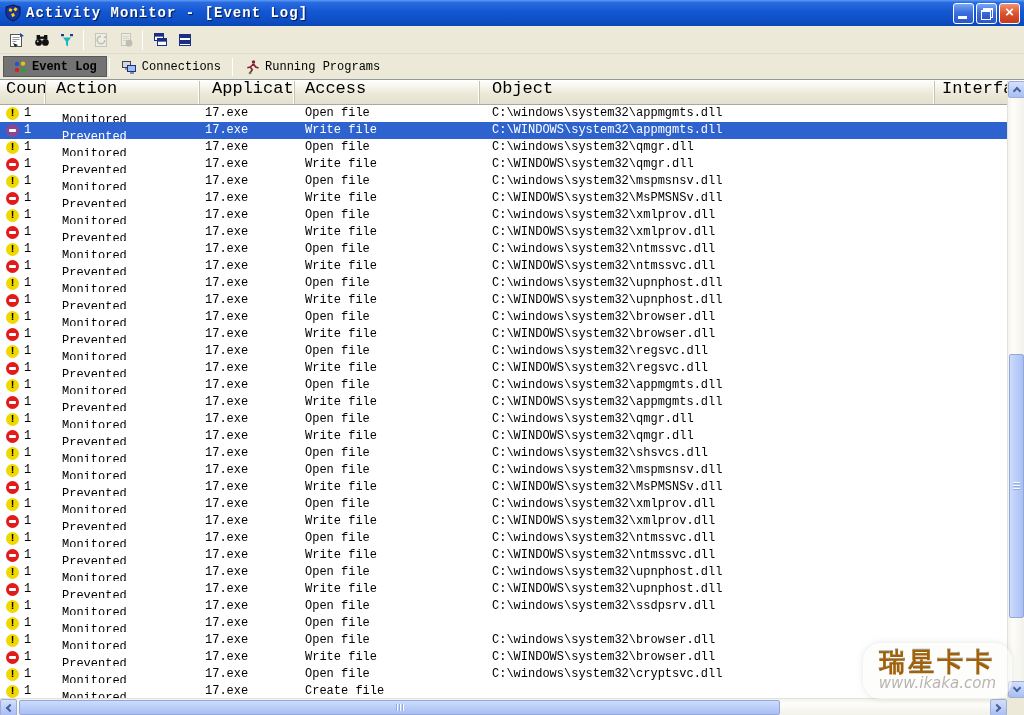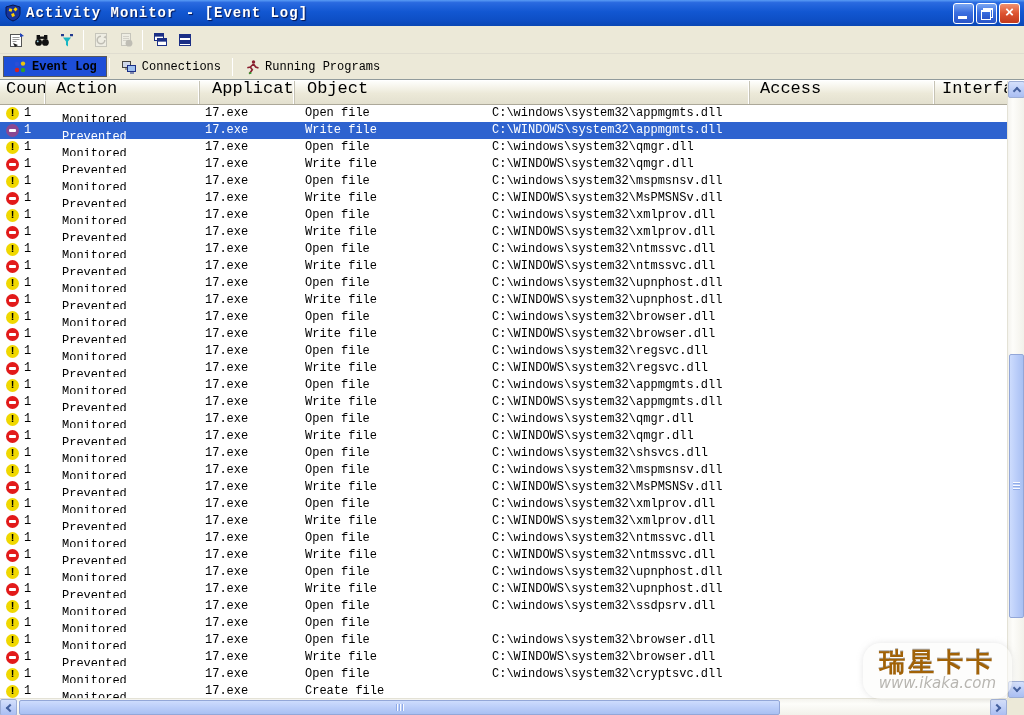--- a/index.html
+++ b/index.html
@@ -30,21 +30,21 @@
     border-bottom:1px solid #e0ddd0; }
   .tbtn { width:25px; height:24px; display:flex; align-items:center; justify-content:center;
     border:1px solid transparent; cursor:pointer; }
   .tbtn.disabled { opacity:.45; filter:grayscale(1); cursor:default; }
   .tsep { width:1px; height:20px; background:#a9a697; border-right:1px solid #fff; margin:0 4px; }
 
   
   .tabbar { height:25px; display:flex; align-items:center; padding-left:3px; background:#ECE9D8; }
   .tab { display:flex; align-items:center; gap:5px; height:21px; padding:0 9px;
     font-size:12px; color:#000; cursor:pointer; white-space:nowrap; }
-  .tab.active { border:1px solid #58585a; font-weight:bold; background:#1d4ed8; }
+  .tab.active { border:1px solid #58585a; font-weight:bold; background:#737373; }
   .tabsep { width:1px; height:18px; background:#8b8878; border-right:1px solid #fff; margin:0 2px; }
 
   
   .content { position:absolute; left:0; top:79px; right:0; bottom:0; border-top:1px solid #919b9c; background:#fff; }
   .grid { position:absolute; left:0; top:1px; right:17px; bottom:17px; overflow:hidden; }
   .grid-header { display:flex; height:24px; background:linear-gradient(180deg,#fefefc 0%,#ece9d8 55%,#e3e0cf 100%);
     border-bottom:1px solid #aca899; font-size:17px; color:#000; }
   .hcell { border-right:1px solid #c6c3b5; box-shadow:inset -1px 0 0 #fff; line-height:16px;
     white-space:nowrap; overflow:hidden; }
   .h-count{width:46px; padding-left:6px;} .h-action{width:154px; padding-left:10px;font-family:Liberation Mono, monospace;}
@@ -219,22 +219,22 @@
       <span>Running Programs</span>
     </div>
   </div>
 
   <div class="content">
     <div class="grid">
       <div class="grid-header">
         <div class="hcell h-count">Count</div>
         <div class="hcell h-action">Action</div>
         <div class="hcell h-app">Application</div>
+        <div class="hcell h-access">Access</div>
         <div class="hcell h-object">Object</div>
-        <div class="hcell h-access">Access</div>
         <div class="hcell h-iface">Interface</div>
       </div>
       <div class="rows">
           <div class="row">
             <div class="cell c-count">
               <span class="row-icon icon-warn"></span>
               <span class="count-text">1</span>
             </div>
             <div class="cell c-action">Monitored</div>
             <div class="cell c-app">17.exe</div>

